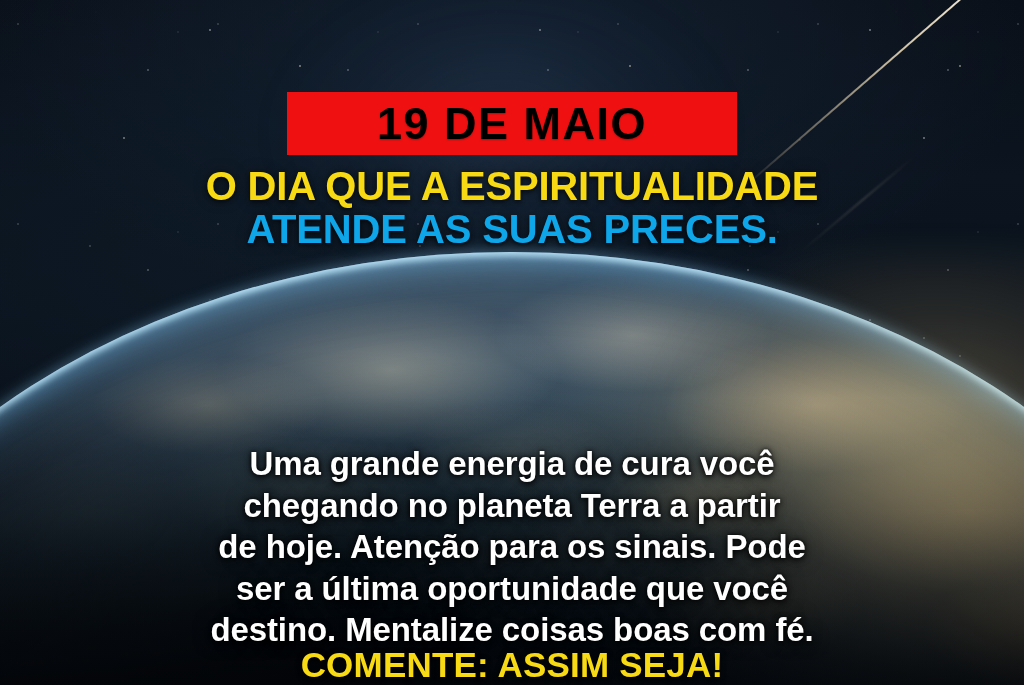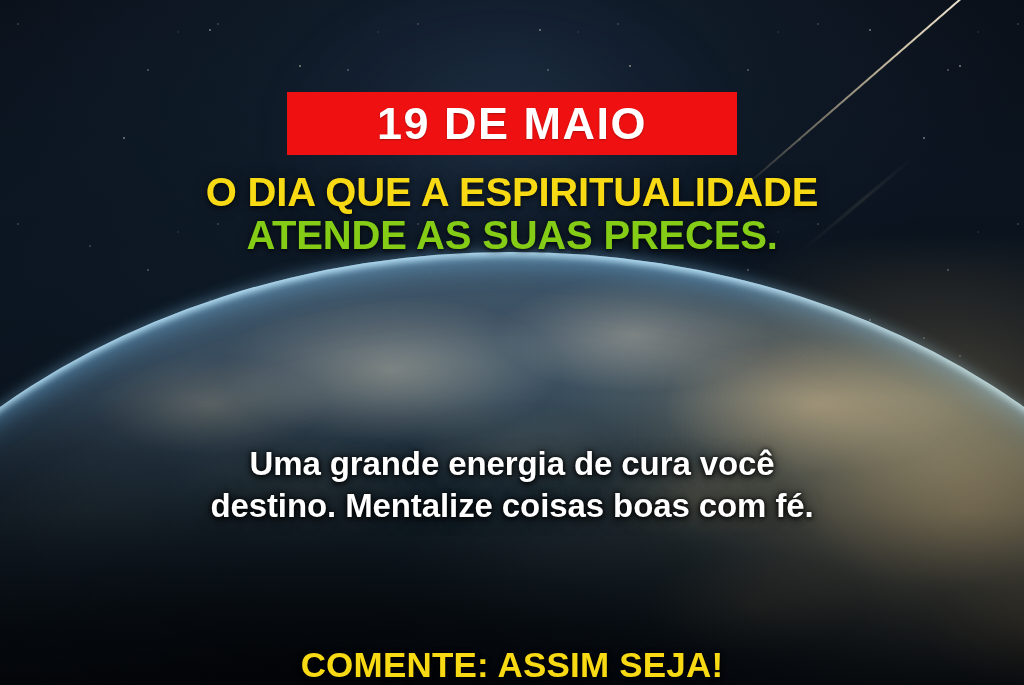--- a/index.html
+++ b/index.html
@@ -214,21 +214,21 @@
     font-size: 45px;
     font-weight: 700;
     color: #ffffff;
     letter-spacing: 1.5px;
     line-height: 1;
     white-space: nowrap;
     text-shadow: 0 1px 2px rgba(0,0,0,.28);
   }
 
   .headline {
-    margin-top: 16px;
+    margin-top: 10px;
     width: 900px;
     text-align: center;
     font-size: 40px;
     font-weight: 700;
     line-height: 1.07;
     letter-spacing: -0.2px;
     text-shadow:
       0 2px 4px rgba(0,0,0,.62),
       0 0 14px rgba(0,0,0,.40);
   }
@@ -285,29 +285,32 @@
     <div class="planet"></div>
     <div class="atmo"></div>
     <div class="limb-glow"></div>
   </div>
 
   <div class="vignette"></div>
 
   <div class="content">
 
     <div class="date-banner" style="background-color: rgb(239, 17, 17);">
-      <span style="color: #ffffff;">19 DE MAIO</span>
+      <span style="color: #000000;">19 DE MAIO</span>
     </div>
 
     <div class="headline">
       <div style="color: rgb(247, 217, 20);">O DIA QUE A ESPIRITUALIDADE</div>
-      <div style="color: #84cc16;">ATENDE AS SUAS PRECES.</div>
+      <div style="color: #0ea5e9;">ATENDE AS SUAS PRECES.</div>
     </div>
 
     <div class="body-copy">
       <div>Uma grande energia de cura você</div>
+      <div>chegando no planeta Terra a partir</div>
+      <div>de hoje. Atenção para os sinais. Pode</div>
+      <div>ser a última oportunidade que você</div>
       <div>destino. Mentalize coisas boas com fé.</div>
     </div>
 
     <div class="cta" style="color: rgb(247, 217, 20);">COMENTE: ASSIM SEJA!</div>
 
   </div>
 </div>
 
 </body></html>

